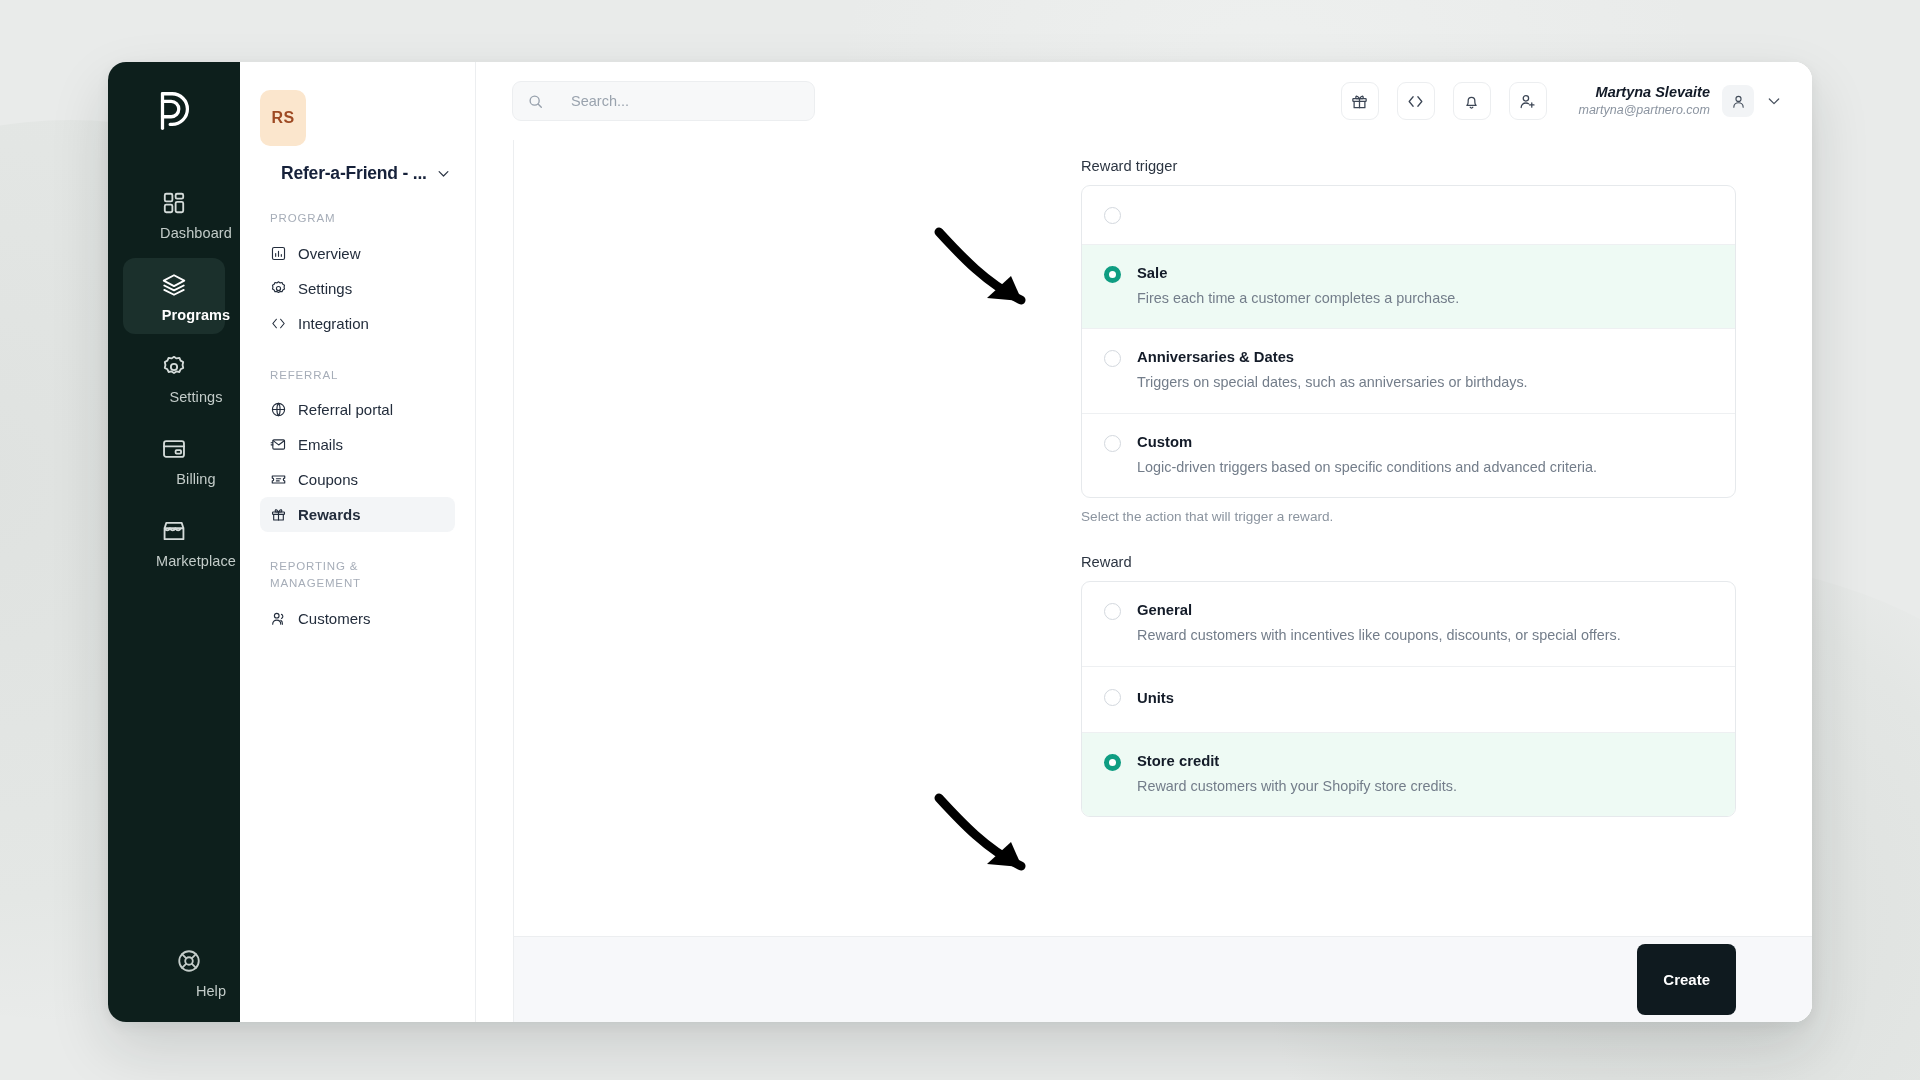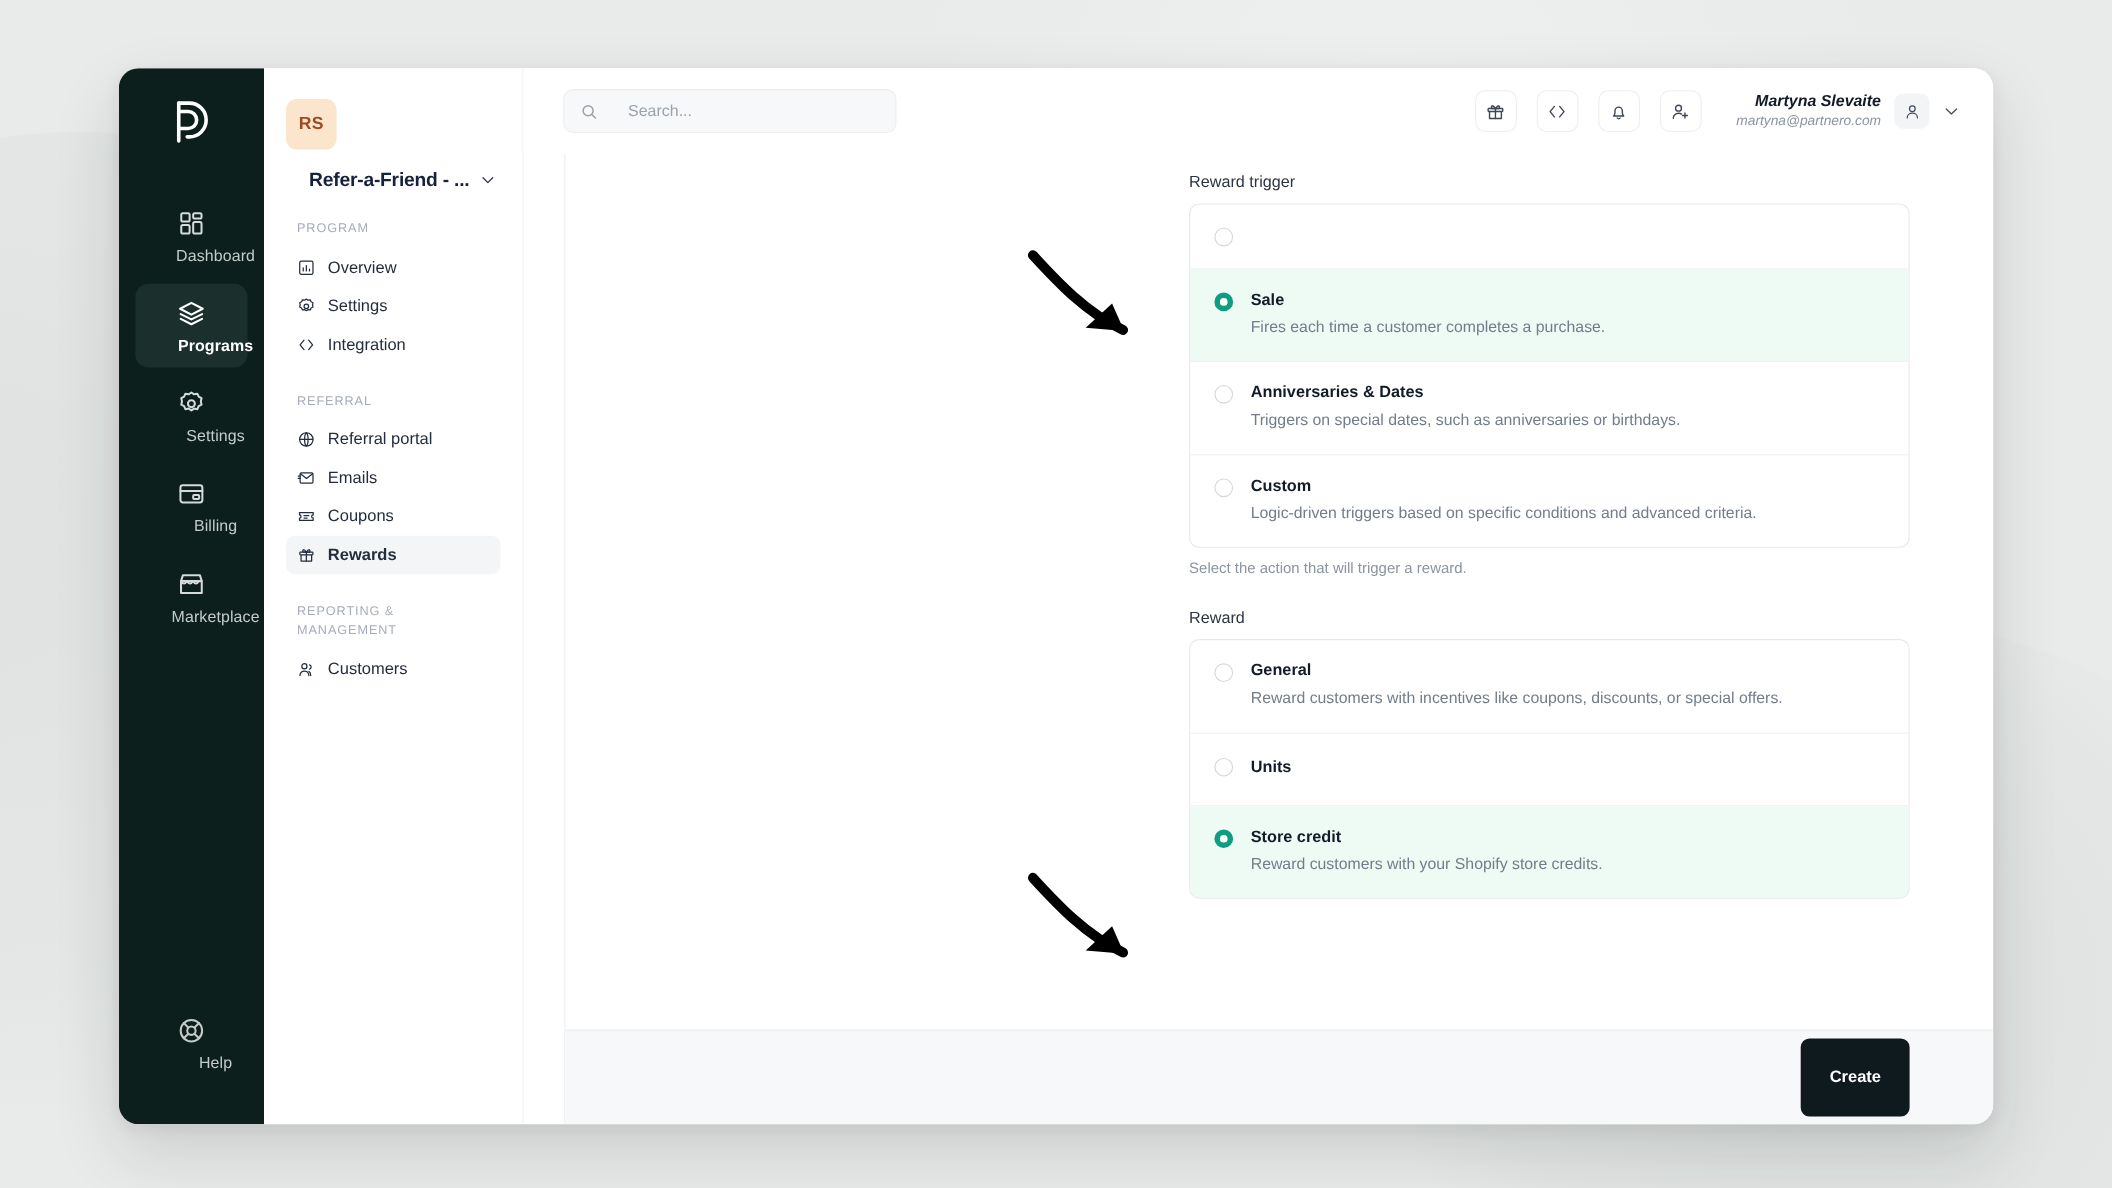--- a/index.html
+++ b/index.html
@@ -58,31 +58,31 @@
     border-radius: 12px;
     display: flex; flex-direction: column; align-items: center; gap: 9px;
     cursor: pointer;
   }
   .rail-item.active { background: #1b302c; }
   .rail-item svg { width: 26px; height: 26px; stroke: #d4dbd9; fill: none; stroke-width: 1.7; }
   .rail-item.active svg { stroke: #ffffff; }
   .rail-label { font-size: 14.5px; color: #c3ccc9; letter-spacing: .1px; margin-left: 44px; }
   .rail-item.active .rail-label { color: #ffffff; font-weight: 600; }
   .rail-spacer { flex: 1; }
-  .rail-bottom { width: 100%; display: flex; justify-content: center; padding-bottom: 36px; }
+  .rail-bottom { width: 100%; display: flex; justify-content: flex-end; padding-bottom: 12px; }
 
   
   .sidebar {
     width: 236px; flex: 0 0 236px;
     background: #ffffff;
     border-right: 1px solid #eceef0;
     padding: 28px 20px 0 20px;
   }
   .avatar-sq {
-    width: 46px; height: 46px; border-radius: 10px;
+    width: 46px; height: 56px; border-radius: 10px;
     background: #fbe6cd; color: #9e4a23;
     display: flex; align-items: center; justify-content: center;
     font-size: 16px; font-weight: 700; letter-spacing: .3px;
   }
   .program-select {
     display: flex; align-items: center; justify-content: space-between;
     margin-top: 17px; cursor: pointer; padding-right: 4px;
   }
   .program-name {
     font-size: 17.5px; font-weight: 700; color: #16213a; letter-spacing: -0.2px;

